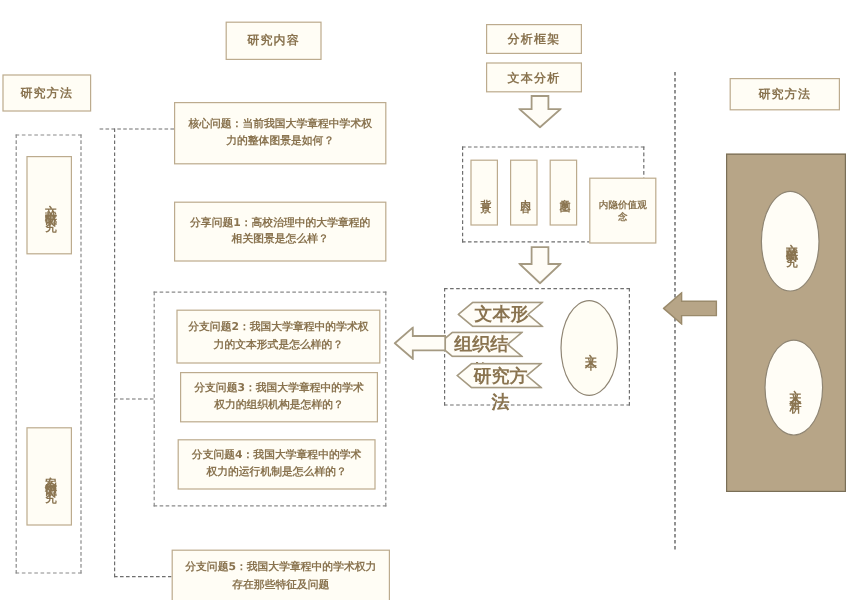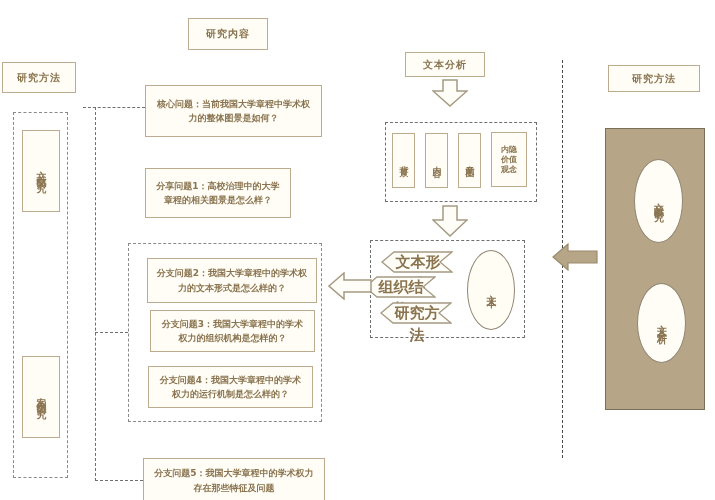--- a/index.html
+++ b/index.html
@@ -51,45 +51,46 @@
 
   <div class="hline" style="left:83px;top:107px;width:62px;"></div>
   <div class="vline" style="left:95px;top:107px;height:374px;"></div>
   <div class="hline" style="left:95px;top:332px;width:33px;"></div>
   <div class="hline" style="left:95px;top:480px;width:48px;"></div>
 
   <div class="box title-box" style="left:188px;top:18px;width:80px;height:32px;">研究内容</div>
 
   <div class="box qbox" style="left:145px;top:85px;width:177px;height:52px;">核心问题：当前我国大学章程中学术权力的整体图景是如何？</div>
 
-  <div class="box qbox" style="left:145px;top:168px;width:146px;height:50px;">分享问题1：高校治理中的大学章程的相关图景是怎么样？</div>
+  <div class="box qbox" style="left:145px;top:168px;width:177px;height:50px;">分享问题1：高校治理中的大学章程的相关图景是怎么样？</div>
 
   <div class="dashed-rect" style="left:128px;top:243px;width:194px;height:179px;"></div>
 
   <div class="box qbox" style="left:147px;top:258px;width:170px;height:45px;">分支问题2：我国大学章程中的学术权力的文本形式是怎么样的？</div>
 
   <div class="box qbox" style="left:150px;top:310px;width:165px;height:42px;">分支问题3：我国大学章程中的学术权力的组织机构是怎样的？</div>
 
   <div class="box qbox" style="left:148px;top:366px;width:165px;height:42px;">分支问题4：我国大学章程中的学术权力的运行机制是怎么样的？</div>
 
   <div class="box qbox" style="left:143px;top:458px;width:182px;height:45px;">分支问题5：我国大学章程中的学术权力存在那些特征及问题</div>
 
+  <div class="box title-box" style="left:405px;top:20px;width:80px;height:25px;">分析框架</div>
 
   <div class="box title-box" style="left:405px;top:52px;width:80px;height:25px;">文本分析</div>
 
   <svg class="arrow" style="left:432px;top:79px;" width="36" height="28" viewBox="0 0 36 28">
     <polygon points="11,1 25,1 25,12 35,12 18,27 1,12 11,12" fill="#fffdf7" stroke="#a59a82" stroke-width="1.5"></polygon>
   </svg>
 
   <div class="dashed-rect" style="left:385px;top:122px;width:152px;height:80px;border-color:#6f6f6f;"></div>
 
   <div class="box vtext dimbox" style="left:392px;top:133px;width:23px;height:55px;">背景</div>
   <div class="box vtext dimbox" style="left:425px;top:133px;width:23px;height:55px;">内容</div>
   <div class="box vtext dimbox" style="left:458px;top:133px;width:23px;height:55px;">意图</div>
-  <div class="box wrapbox" style="left:491px;top:132px;width:36px;height:55px;">内隐价值观念</div>
+  <div class="box wrapbox" style="left:491px;top:148px;width:56px;height:55px;">内隐价值观念</div>
 
   <svg class="arrow" style="left:432px;top:205px;" width="36" height="32" viewBox="0 0 36 32">
     <polygon points="11,1 25,1 25,15 35,15 18,31 1,15 11,15" fill="#fffdf7" stroke="#a59a82" stroke-width="1.5"></polygon>
   </svg>
 
   <div class="dashed-rect" style="left:370px;top:240px;width:155px;height:98px;border-color:#6f6f6f;"></div>
 
   <div class="banner" style="left:381px;top:251px;">
     <svg width="72" height="22" viewBox="0 0 72 22">
       <polygon points="1,11 13,1 71,1 59,11 71,21 13,21" fill="#fffdf7" stroke="#a59a82" stroke-width="1.3"></polygon>

